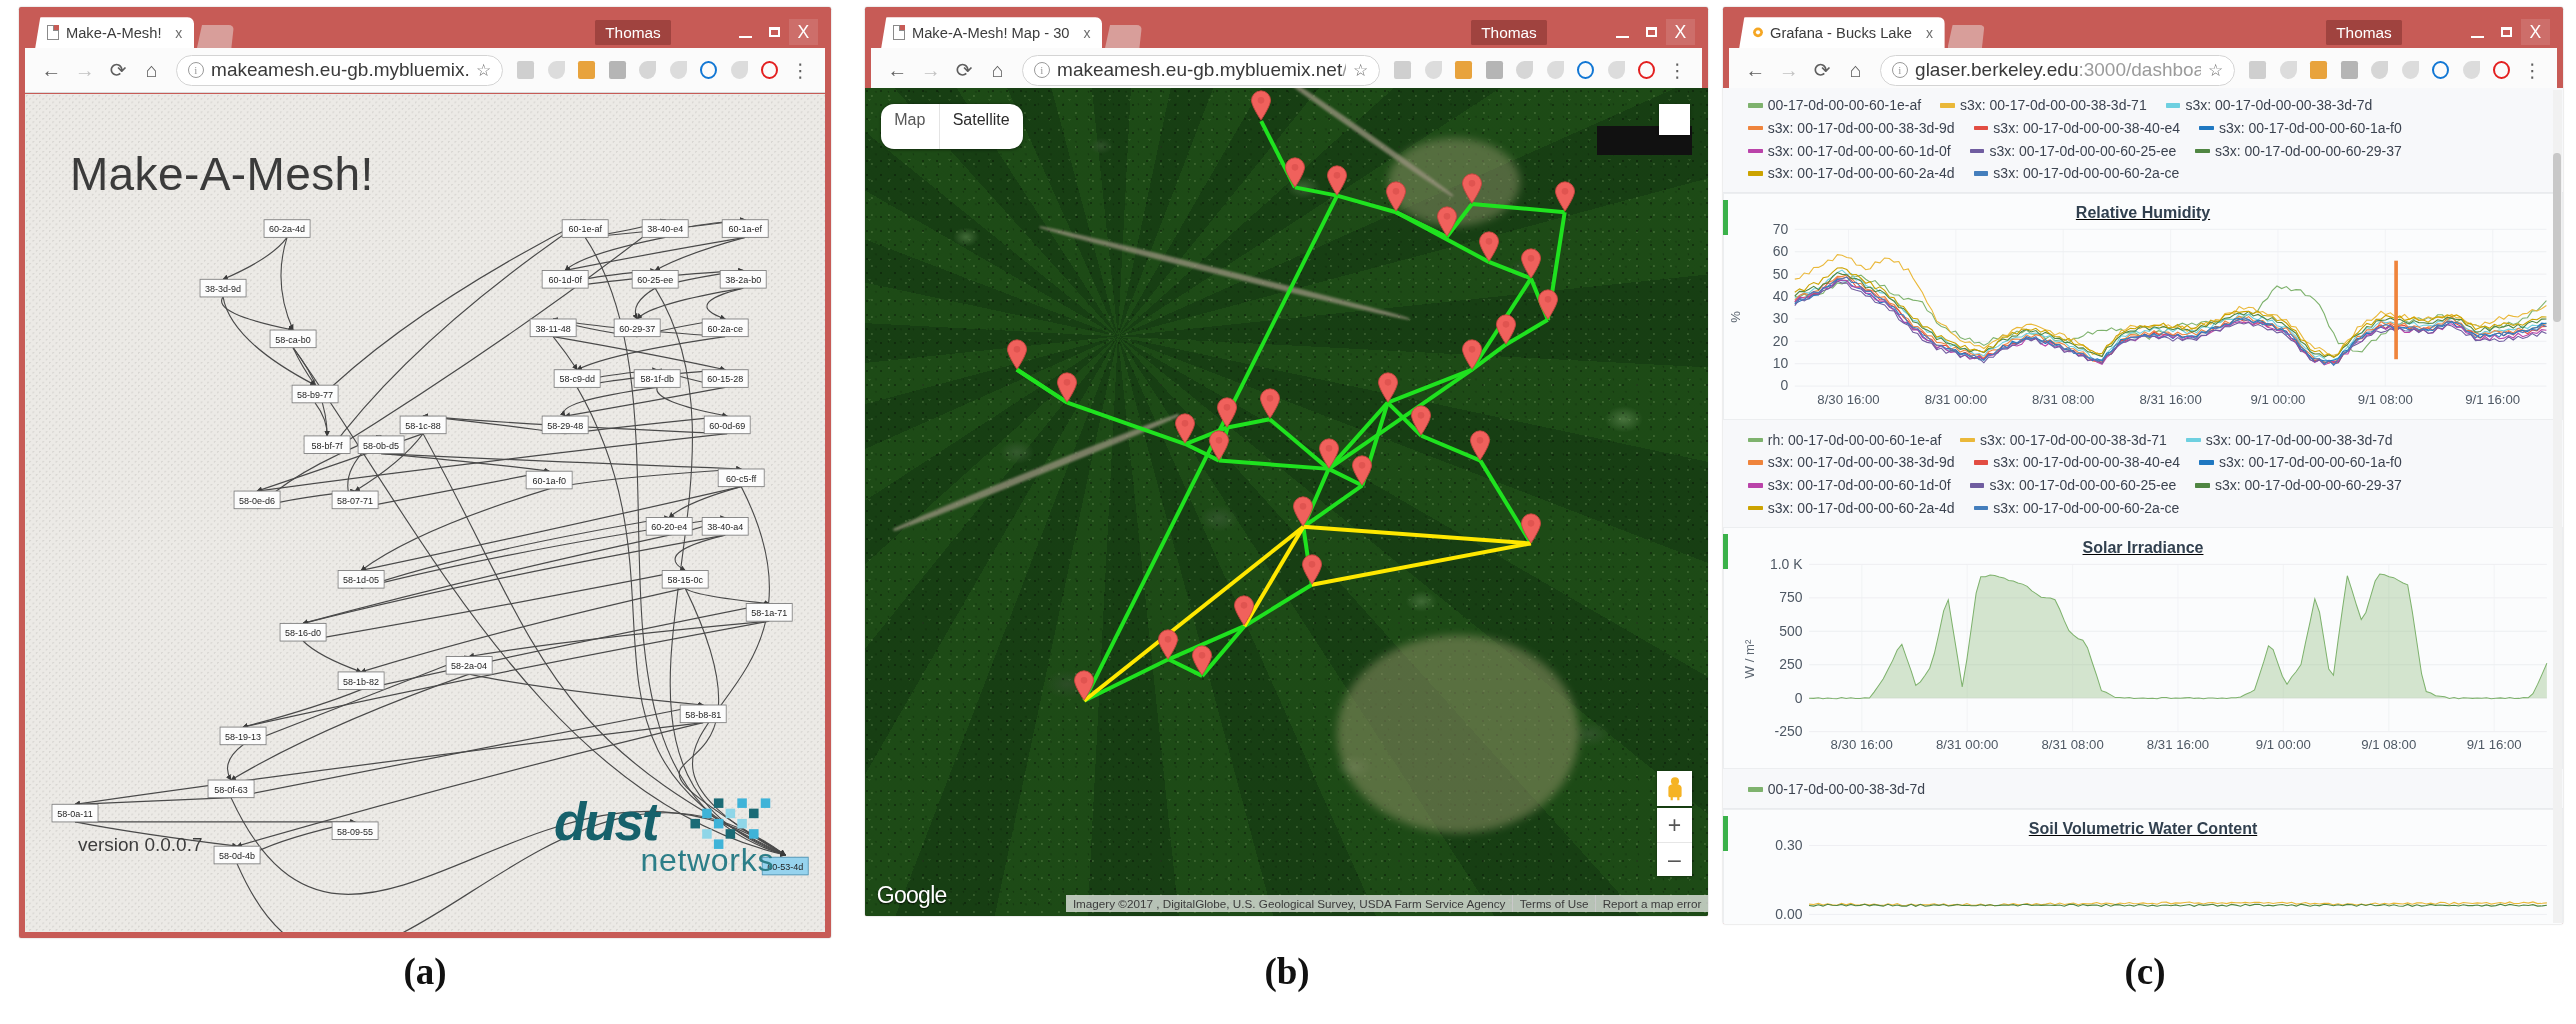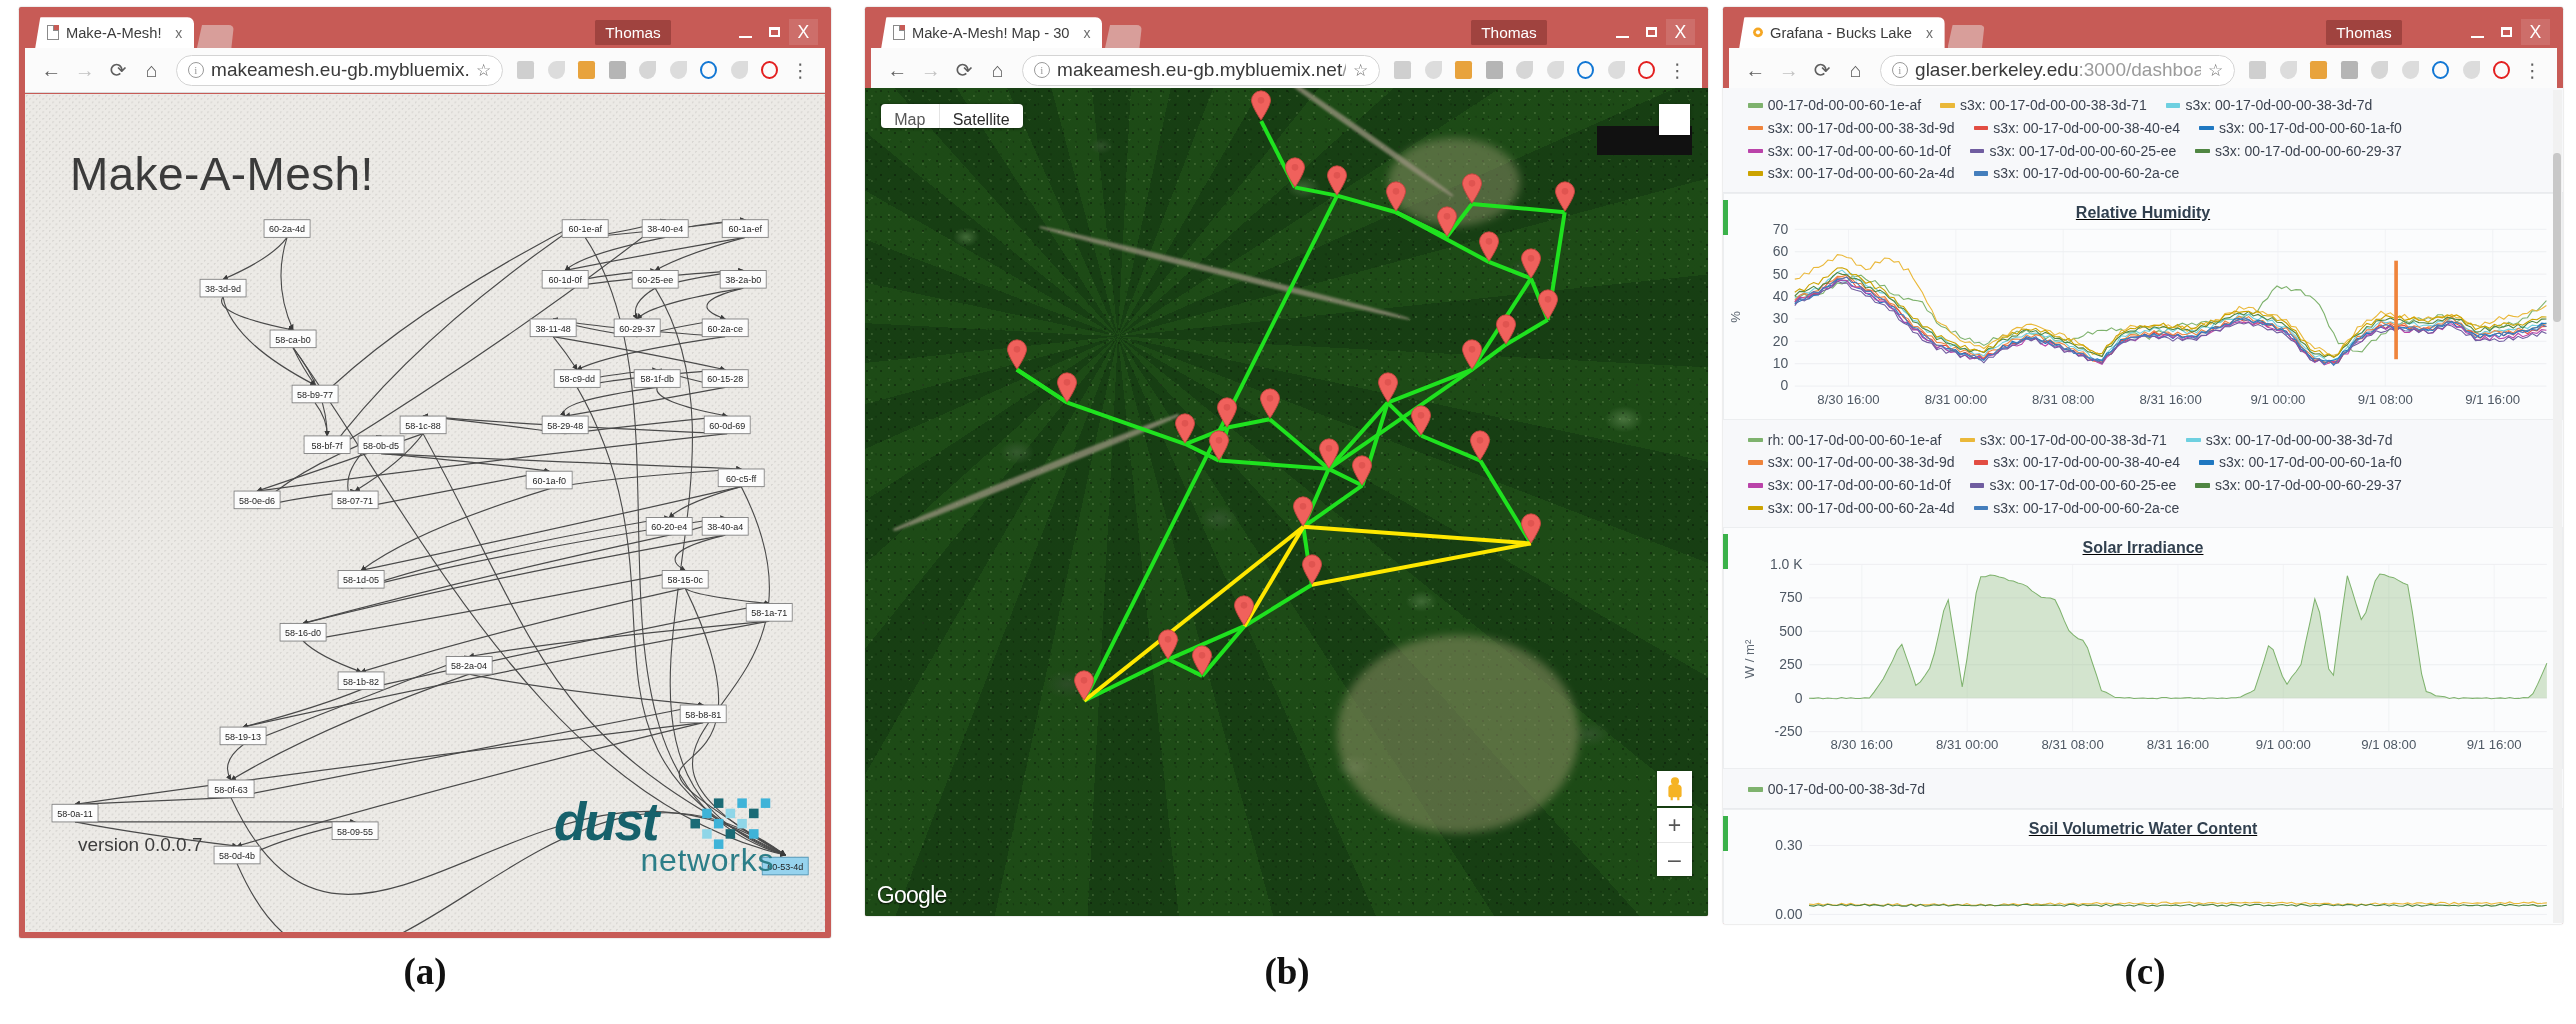--- a/index.html
+++ b/index.html
@@ -93,22 +93,22 @@
      filter: saturate(.92); }
   .sat-noise { position:absolute; inset:0; opacity:.55;
      background-image:
         radial-gradient(circle at 2.2px 2.9px, rgba(0,0,0,.55) 1.2px, transparent 1.3px),
         radial-gradient(circle at 6.6px 8px, rgba(180,210,150,.35) 1px, transparent 1.2px),
         radial-gradient(circle at 11px 3.7px, rgba(0,0,0,.4) 0.9px, transparent 1px),
         radial-gradient(circle at 4.4px 11.7px, rgba(150,190,120,.3) 1.1px, transparent 1.2px);
      background-size: 14px 14px, 17px 17px, 12.5px 12.5px, 20px 20px; }
   .sat-clearing { position:absolute; border-radius:50%; filter: blur(4.4px); }
   .sat-road { position:absolute; background:#9b9480; opacity:.75; filter: blur(0.9px); border-radius:40%; }
-  .maptype { position: absolute; left: 16px; top: 16px; height: 24px; display: flex;
-      background: #fff; border-radius: 4px; box-shadow: 0 0.7px 2.9px rgba(0,0,0,.4); overflow: hidden; }
+  .maptype { position: absolute; left: 16px; top: 16px; height: 45px; display: flex;
+      background: #fff; border-radius: 13px; box-shadow: 0 0.7px 2.9px rgba(0,0,0,.4); overflow: hidden; }
   .maptype div { padding: 0 13.2px; line-height: 31px; font-size: 16px; color: #565656; }
   .maptype div + div { border-left: 0.7px solid #e4e4e4; color: #2b2b2b; }
   .map-fs { position: absolute; right: 17.6px; top: 16px; width: 31px; height: 31px; background: #fff; box-shadow: 0 0.7px 2.9px rgba(0,0,0,.4); }
   .map-dark { position: absolute; right: 16px; top: 38px; width: 95px; height: 29px; background: #111; }
   .pegman { position: absolute; right: 16px; bottom: 110px; width: 35px; height: 35px; background:#fff;
       box-shadow: 0 0.7px 2.9px rgba(0,0,0,.4); display:flex; align-items:center; justify-content:center; font-size: 22px; }
   .zoomctl { position: absolute; right: 16px; bottom: 40px; width: 35px; background: #fff; box-shadow: 0 0.7px 2.9px rgba(0,0,0,.4); }
   .zoomctl div { height: 34px; display:flex; align-items:center; justify-content:center; font-size: 23px; color:#555; }
   .zoomctl div + div { border-top: 0.7px solid #e6e6e6; }
   .gattr { position: absolute; left: 0; right: 0; bottom: 0; height: 25px; display: flex; align-items: center;
@@ -744,20 +744,25 @@
           <svg width="22" height="25" viewBox="0 0 30 34">
               <circle cx="15" cy="7" r="5.5" fill="#f5b324"></circle>
               <path d="M6 16c0-3 4-5 9-5s9 2 9 5v11c0 1-1 2-2 2h-1v4h-3v-4h-6v4h-3v-4h-1c-1 0-2-1-2-2z" fill="#f5b324"></path>
             </svg>
         </div>
         <div class="zoomctl">
           <div>+</div>
           <div>–</div>
         </div>
         <div class="glogo">Google</div>
+        <div class="gattr">
+          <span>Imagery ©2017 , DigitalGlobe, U.S. Geological Survey, USDA Farm Service Agency</span>
+          <span>Terms of Use</span>
+          <span>Report a map error</span>
+        </div>
       </div>
     </div>
   </div>
   <div class="caption" style="left:1287px; top:950px">(b)</div>
 
   <div class="win" id="winC">
     <div class="inner">
 
       <div class="win-titlebar">
         <div class="profile-chip" style="right:155px">Thomas</div>

